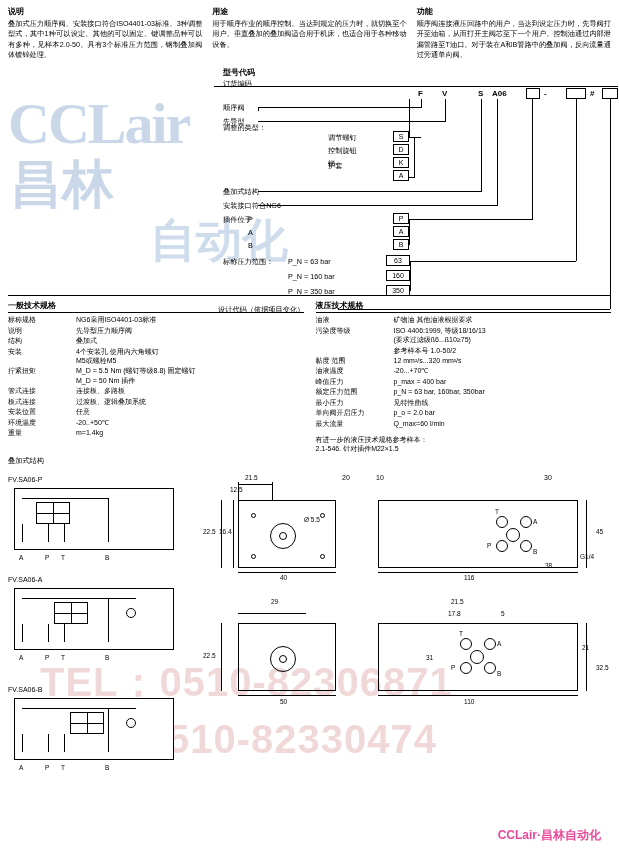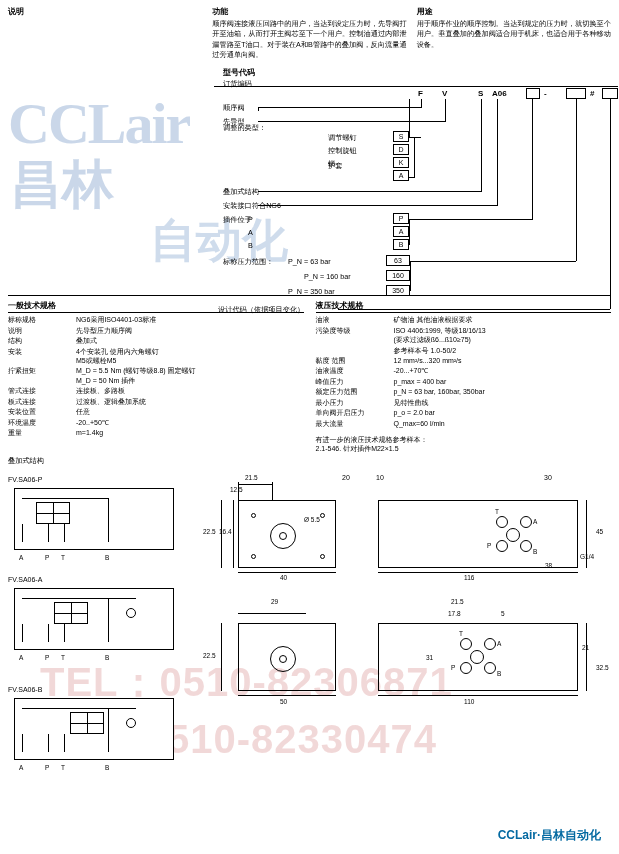--- a/index.html
+++ b/index.html
@@ -94,46 +94,47 @@
 
   .sym-box { position:absolute; border:1px solid #000; background:#fff; }
   .sq { position:absolute; border:1px solid #000; }
   .lbl { position:absolute; font-size:6.5px; }
   .lbl-b { position:absolute; font-size:7px; }
   .circ { position:absolute; border:1px solid #000; border-radius:50%; }
   .ln { position:absolute; background:#000; }
 
   .footer-brand {
     position:absolute; right:18px; bottom:10px;
-    font-size:12px; font-weight:bold; color:#0369a1; z-index:3;
+    font-size:12px; font-weight:bold; color:#ec4899; z-index:3;
   }
   .hr-full { border-top:1px solid #000; margin-top:3px; }
 </style>
 </head>
 <body>
 
 <div class="page">
 
   <div class="wm wm-logo">CCLair</div>
   <div class="wm wm-cn2">自动化</div>
   <div class="wm wm-cn">昌林</div>
   <div class="wm wm-tel">TEL：0510-82306871</div>
   <div class="wm wm-fax">FAX：0510-82330474</div>
 
   <div class="top-cols">
     <div class="col">
       <h4>说明</h4>
+      <p>叠加式压力顺序阀。安装接口符合ISO4401-03标准。3种调整型式，其中1种可以设定。其他的可以固定。键调整品种可以有多种，见样本2.0-50。具有3个标准压力范围，钢制叠加阀体镀锌处理。</p>
+    </div>
+    <div class="col">
+      <h4>用途</h4>
+      <p>用于顺序作业的顺序控制。当达到规定的压力时，就切换至个用户。垂直叠加的叠加阀适合用于机床，也适合用于各种移动设备。</p>
     </div>
     <div class="col">
       <h4>功能</h4>
       <p>顺序阀连接液压回路中的用户，当达到设定压力时，先导阀打开至油箱，从而打开主阀芯至下一个用户。控制油通过内部泄漏管路至T油口。对于装在A和B管路中的叠加阀，反向流量通过旁通单向阀。</p>
-    </div>
-    <div class="col">
-      <h4>用途</h4>
-      <p>用于顺序作业的顺序控制。当达到规定的压力时，就切换至个用户。垂直叠加的叠加阀适合用于机床，也适合用于各种移动设备。</p>
     </div>
   </div>
 
   <div class="model-block">
     <div class="mc-row" style="left:215px; top:0;">
       <span class="model-title">型号代码</span>
     </div>
     <div class="mc-row" style="left:215px; top:12px;">
       <span>订货编码</span>
     </div>
@@ -169,21 +170,21 @@
 
     <div class="mc-row" style="left:240px; top:148px;">P</div>
     <div class="mc-cell" style="left:385px; top:146px; width:16px;">P</div>
     <div class="mc-row" style="left:240px; top:161px;">A</div>
     <div class="mc-cell" style="left:385px; top:159px; width:16px;">A</div>
     <div class="mc-row" style="left:240px; top:174px;">B</div>
     <div class="mc-cell" style="left:385px; top:172px; width:16px;">B</div>
 
     <div class="mc-row" style="left:280px; top:190px;">P_N = 63 bar</div>
     <div class="mc-cell" style="left:378px; top:188px; width:24px;">63</div>
-    <div class="mc-row" style="left:280px; top:205px;margin-left:16px;">P_N = 160 bar</div>
+    <div class="mc-row" style="left:280px; top:205px;">P_N = 160 bar</div>
     <div class="mc-cell" style="left:378px; top:203px; width:24px;">160</div>
     <div class="mc-row" style="left:280px; top:220px;">P_N = 350 bar</div>
     <div class="mc-cell" style="left:378px; top:218px; width:24px;">350</div>
 
     <div class="hline" style="left:206px; top:19px; width:404px;"></div>
     <div class="vline" style="left:413px; top:32px; height:8px;"></div>
     <div class="hline" style="left:250px; top:40px; width:164px;"></div>
     <div class="vline" style="left:250px; top:40px; height:4px;"></div>
     <div class="vline" style="left:437px; top:32px; height:22px;"></div>
     <div class="hline" style="left:250px; top:54px; width:188px;"></div>

